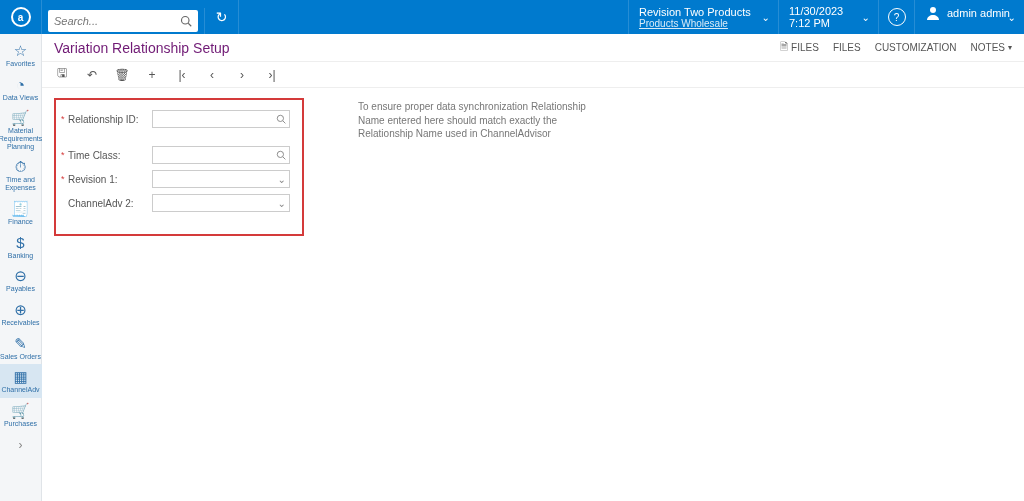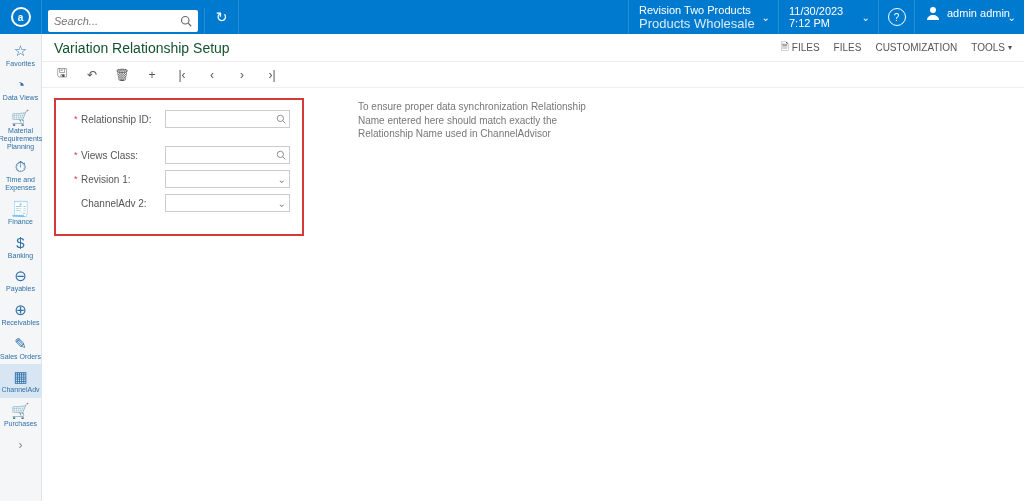--- a/index.html
+++ b/index.html
@@ -10,21 +10,21 @@
 .logo-cell { width: 42px; display: flex; align-items: center; justify-content: center; border-right: 1px solid rgba(255,255,255,0.15); }
 .logo-circle { width: 20px; height: 20px; border: 2px solid #fff; border-radius: 50%; display:flex; align-items:center; justify-content:center; font-size:10px; font-weight:bold; }
 .search-cell { display:flex; align-items:center; padding:0 6px; border-right: 1px solid rgba(255,255,255,0.15); margin-top: 8px; }
 .search-box { width: 150px; height: 22px; background:#fff; border-radius:2px; display:flex; align-items:center; padding:0 6px; }
 .search-box input { border:none; outline:none; width:100%; font-size:11px; font-style:italic; color:#888; background:transparent; }
 .search-box .mag { color:#666; font-size:12px; }
 .refresh-cell { width:34px; display:flex; align-items:center; justify-content:center; border-right:1px solid rgba(255,255,255,0.15); font-size:14px; }
 .spacer { flex:1; }
 .tenant-cell { padding:8px 10px; display:flex; flex-direction:column; justify-content:center; border-left:1px solid rgba(255,255,255,0.15); position:relative; min-width:150px; }
 .tenant-cell .line1 { font-size:11px; }
-.tenant-cell .line2 { font-size:13px; opacity:0.85; }
+.tenant-cell .line2 { font-size:10px; opacity:0.85;text-decoration:underline; }
 .tenant-cell .chev, .date-cell .chev, .user-cell .chev { position:absolute; right:8px; top:50%; transform:translateY(-50%); font-size:10px; }
 .date-cell { padding:0 10px; display:flex; flex-direction:column; justify-content:center; border-left:1px solid rgba(255,255,255,0.15); position:relative; min-width:100px; }
 .help-cell { width:36px; display:flex; align-items:center; justify-content:center; border-left:1px solid rgba(255,255,255,0.15); }
 .help-circle { width:18px; height:18px; border:1.5px solid #fff; border-radius:50%; display:flex; align-items:center; justify-content:center; font-size:10px; }
 .user-cell { padding:0 14px 8px 10px; display:flex; align-items:center; border-left:1px solid rgba(255,255,255,0.15); position:relative; min-width:110px; }
 .user-icon { width:16px; height:16px; margin-right:6px; }
 
 
 .shell { display:flex; height: calc(501px - 34px); }
 
@@ -32,33 +32,33 @@
 .sidebar { width:42px; background:#f4f6f8; border-right:1px solid #e0e4e8; display:flex; flex-direction:column; align-items:center; padding-top:4px; }
 .nav-item { width:42px; padding:5px 0 4px 0; display:flex; flex-direction:column; align-items:center; color:#2f6fa7; cursor:pointer; text-align:center; }
 .nav-item.active { background:#d7e6f2; }
 .nav-item .ico { font-size:15px; line-height:1; }
 .nav-item .lbl { font-size:7px; line-height:1.1; margin-top:2px; color:#2f6fa7; }
 .nav-expand { margin-top:6px; color:#888; font-size:12px; }
 
 
 .main { flex:1; display:flex; flex-direction:column; }
 .titlebar { height:28px; display:flex; align-items:center; padding:0 12px; border-bottom:1px solid #eee; }
-.titlebar h1 { font-size:14px; font-weight:normal; color:#14532d; flex:1; }
+.titlebar h1 { font-size:14px; font-weight:normal; color:#701a75; flex:1; }
 .titlebar .actions { display:flex; gap:14px; align-items:center; font-size:10px; color:#555; }
 .titlebar .actions .act { cursor:pointer; display:flex; align-items:center; gap:3px; }
 .titlebar .actions .caret::after { content:" ▾"; font-size:8px; }
 
 
 .toolbar { height:26px; display:flex; align-items:center; padding:0 12px; gap:14px; border-bottom:1px solid #eee; color:#555; }
 .toolbar .tb { width:16px; text-align:center; cursor:pointer; font-size:12px; }
 
 
 .form-wrap { padding:10px 12px; display:flex; gap:18px; align-items:flex-start; }
 .form-box { border:2px solid #d43a3a; padding:10px 12px 16px 12px; width:250px; }
-.field-row { display:flex; align-items:center; margin-bottom:6px;margin-left:13px; }
+.field-row { display:flex; align-items:center; margin-bottom:6px; }
 .field-row.gap-top { margin-top:18px; }
 .field-label { width:84px; font-size:10px; color:#555; position:relative; }
 .field-label.req::before { content:"*"; color:#d43a3a; position:absolute; left:-7px; font-size:9px; }
 .field-input { flex:1; height:18px; border:1px solid #ccc; background:#fff; position:relative; display:flex; align-items:center; }
 .field-input input { border:none; outline:none; width:100%; font-size:10px; padding:0 4px; background:transparent; }
 .field-input .suffix { position:absolute; right:3px; font-size:10px; color:#888; }
 .info-text { font-size:10px; color:#777; line-height:1.35; max-width:230px; margin-top:2px;margin-left:36px; }
 
 svg { display:block; }
 </style>
@@ -160,21 +160,21 @@
   <div class="main">
     <div class="titlebar">
       <h1>Variation Relationship Setup</h1>
       <div class="actions">
         <span class="act">
             <span>🗎</span>
             <span>FILES</span>
           </span>
         <span class="act">FILES</span>
         <span class="act">CUSTOMIZATION</span>
-        <span class="act caret">TOOLS</span>
+        <span class="act caret">NOTES</span>
       </div>
     </div>
 
     <div class="toolbar">
       <span class="tb">🖫</span>
       <span class="tb">↶</span>
       <span class="tb">🗑</span>
       <span class="tb">+</span>
       <span class="tb">|‹</span>
       <span class="tb">‹</span>
@@ -190,21 +190,21 @@
             <input type="text" value="" style="">
             <span class="suffix">
               <svg width="10" height="10" viewBox="0 0 16 16">
                   <circle cx="7" cy="7" r="5" fill="none" stroke="#888" stroke-width="1.5"></circle>
                   <line x1="11" y1="11" x2="15" y2="15" stroke="#888" stroke-width="1.5"></line>
                 </svg>
             </span>
           </div>
         </div>
         <div class="field-row gap-top">
-          <div class="field-label req">Views Class:</div>
+          <div class="field-label req">Time Class:</div>
           <div class="field-input">
             <input type="text" value="" style="">
             <span class="suffix">
               <svg width="10" height="10" viewBox="0 0 16 16">
                   <circle cx="7" cy="7" r="5" fill="none" stroke="#888" stroke-width="1.5"></circle>
                   <line x1="11" y1="11" x2="15" y2="15" stroke="#888" stroke-width="1.5"></line>
                 </svg>
             </span>
           </div>
         </div>

